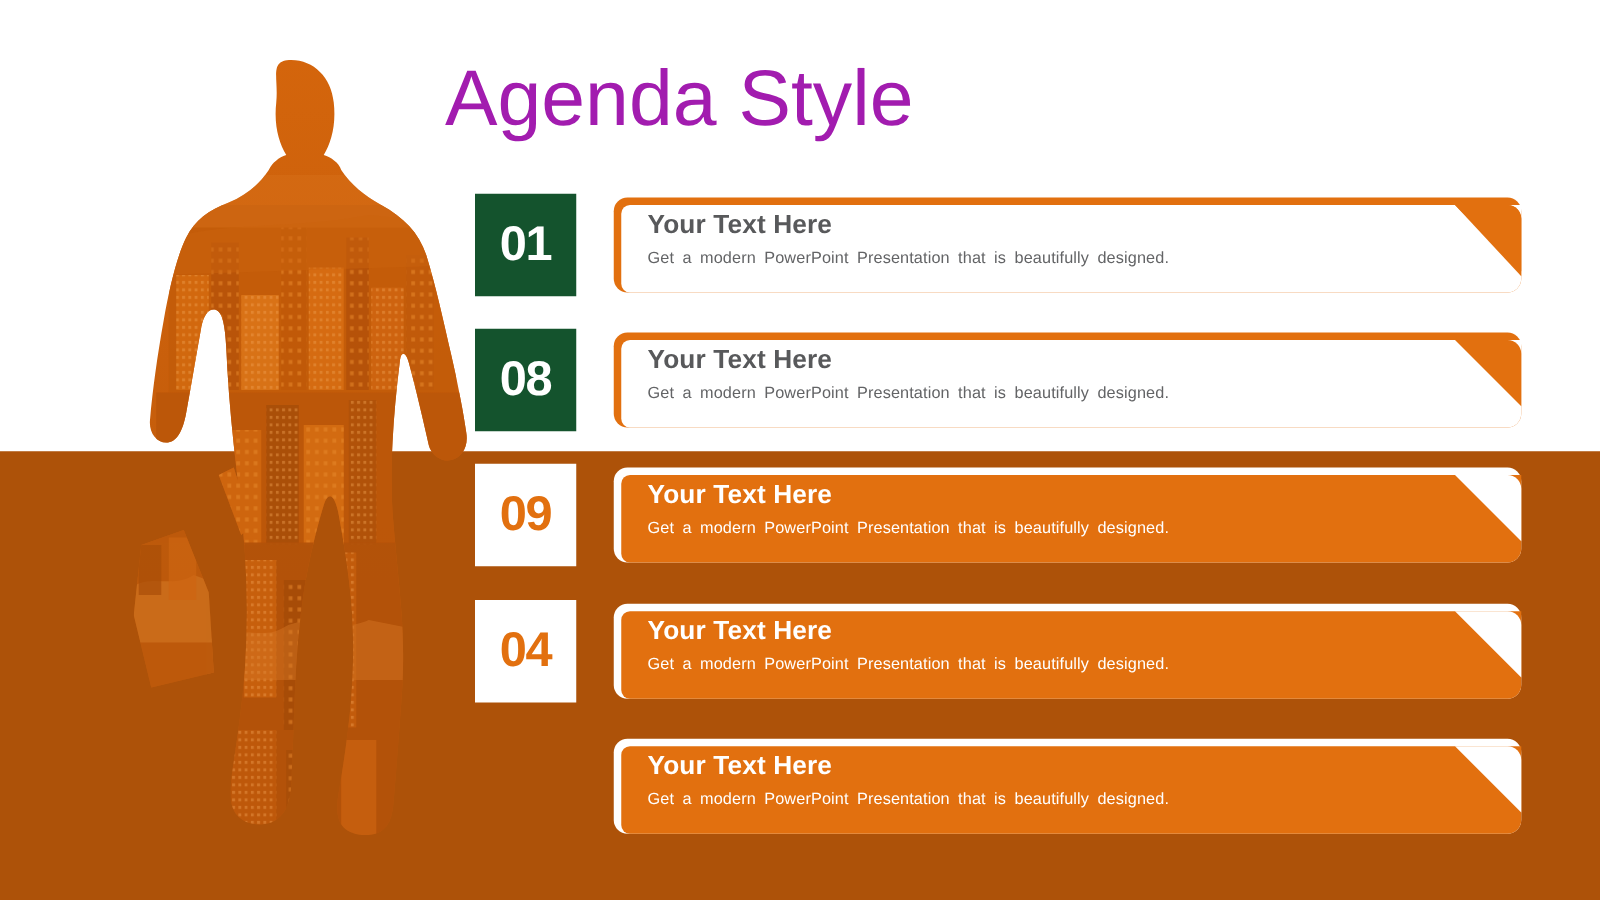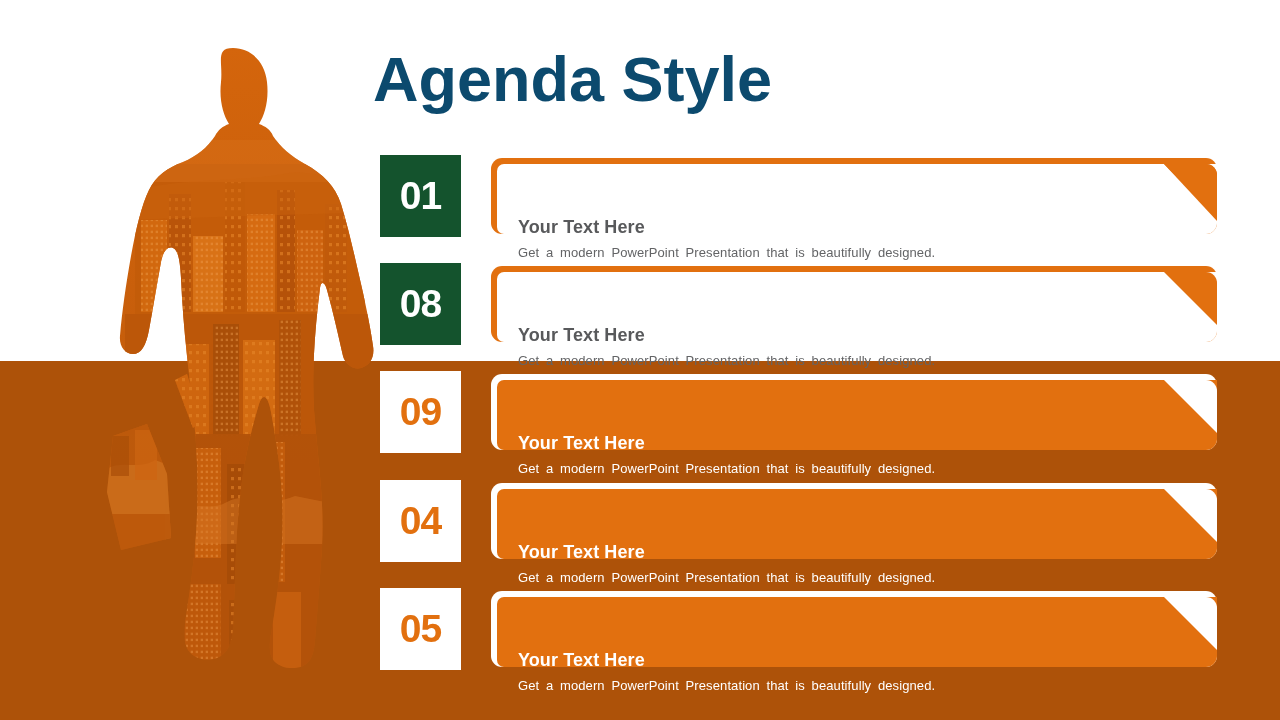--- a/index.html
+++ b/index.html
@@ -14,40 +14,40 @@
   
   .bg-top{position:absolute;left:0;top:0;width:1280px;height:361px;background:#ffffff;}
   .bg-bottom{position:absolute;left:0;top:361px;width:1280px;height:359px;background:#AD5209;}
 
   
   .figure-wrap{position:absolute;left:55px;top:44px;width:330px;height:640px;}
   .figure-wrap svg{display:block;width:330px;height:640px;}
 
   
   .title{
-    position:absolute;left:373px;top:46px;
-    font-size:63px;line-height:1.05;font-weight:700;
-    color:#0c4a6e;letter-spacing:0px;white-space:nowrap;
+    position:absolute;left:356px;top:46px;
+    font-size:63px;line-height:1.05;font-weight:400;
+    color:#a21caf;letter-spacing:0px;white-space:nowrap;
   }
 
   
   .row{position:absolute;left:380px;width:840px;height:82px;}
   .num-box{
     position:absolute;left:0;top:0;width:81px;height:82px;
     display:flex;align-items:center;justify-content:center;
     font-size:39px;font-weight:bold;letter-spacing:-1px;
   }
   .banner{
     position:absolute;left:108px;top:0;width:732px;height:82px;
   }
   .banner svg{display:block;width:732px;height:82px;}
   .banner-text{
     position:absolute;left:30px;top:12px;width:660px;
   }
-  .bt-head{font-size:18px;font-weight:bold;line-height:26px;letter-spacing:0.1px;margin-top:47px;}
+  .bt-head{font-size:21px;font-weight:bold;line-height:26px;letter-spacing:0.1px;}
   .bt-body{font-size:13px;font-weight:400;line-height:25px;letter-spacing:0.1px;word-spacing:3px;}
 
   
   .light .num-box{background:#14532d;color:#ffffff;}
   .light .bt-head{color:#58595B;}
   .light .bt-body{color:#636466;}
 
   
   .dark .num-box{background:#ffffff;color:#E2700F;}
   .dark .bt-head{color:#ffffff;}
@@ -228,21 +228,20 @@
         <path d="M676,9 L729,62 L729,20 a11,11 0 0 0 -11,-11 Z" fill="#ffffff"></path>
       </svg>
       <div class="banner-text">
         <div class="bt-head">Your Text Here</div>
         <div class="bt-body">Get a modern  PowerPoint  Presentation that is beautifully  designed.</div>
       </div>
     </div>
   </div>
 
   <div class="row dark" style="top:588px;">
-    <div class="num-box">05</div>
     <div class="banner">
       <svg viewBox="0 0 732 82" xmlns="http://www.w3.org/2000/svg" aria-hidden="true">
         <path d="M14,3 H718 a11,11 0 0 1 11,11 V68 a11,11 0 0 1 -11,11 H14 a11,11 0 0 1 -11,-11 V14 a11,11 0 0 1 11,-11 Z" fill="#ffffff"></path>
         <path d="M16,9 H674 L729,9 L729,14 V68 a11,11 0 0 1 -11,11 H16 a7,7 0 0 1 -7,-7 V16 a7,7 0 0 1 7,-7 Z" fill="#E2700F"></path>
         <path d="M676,9 L729,62 L729,20 a11,11 0 0 0 -11,-11 Z" fill="#ffffff"></path>
       </svg>
       <div class="banner-text">
         <div class="bt-head">Your Text Here</div>
         <div class="bt-body">Get a modern  PowerPoint  Presentation that is beautifully  designed.</div>
       </div>

